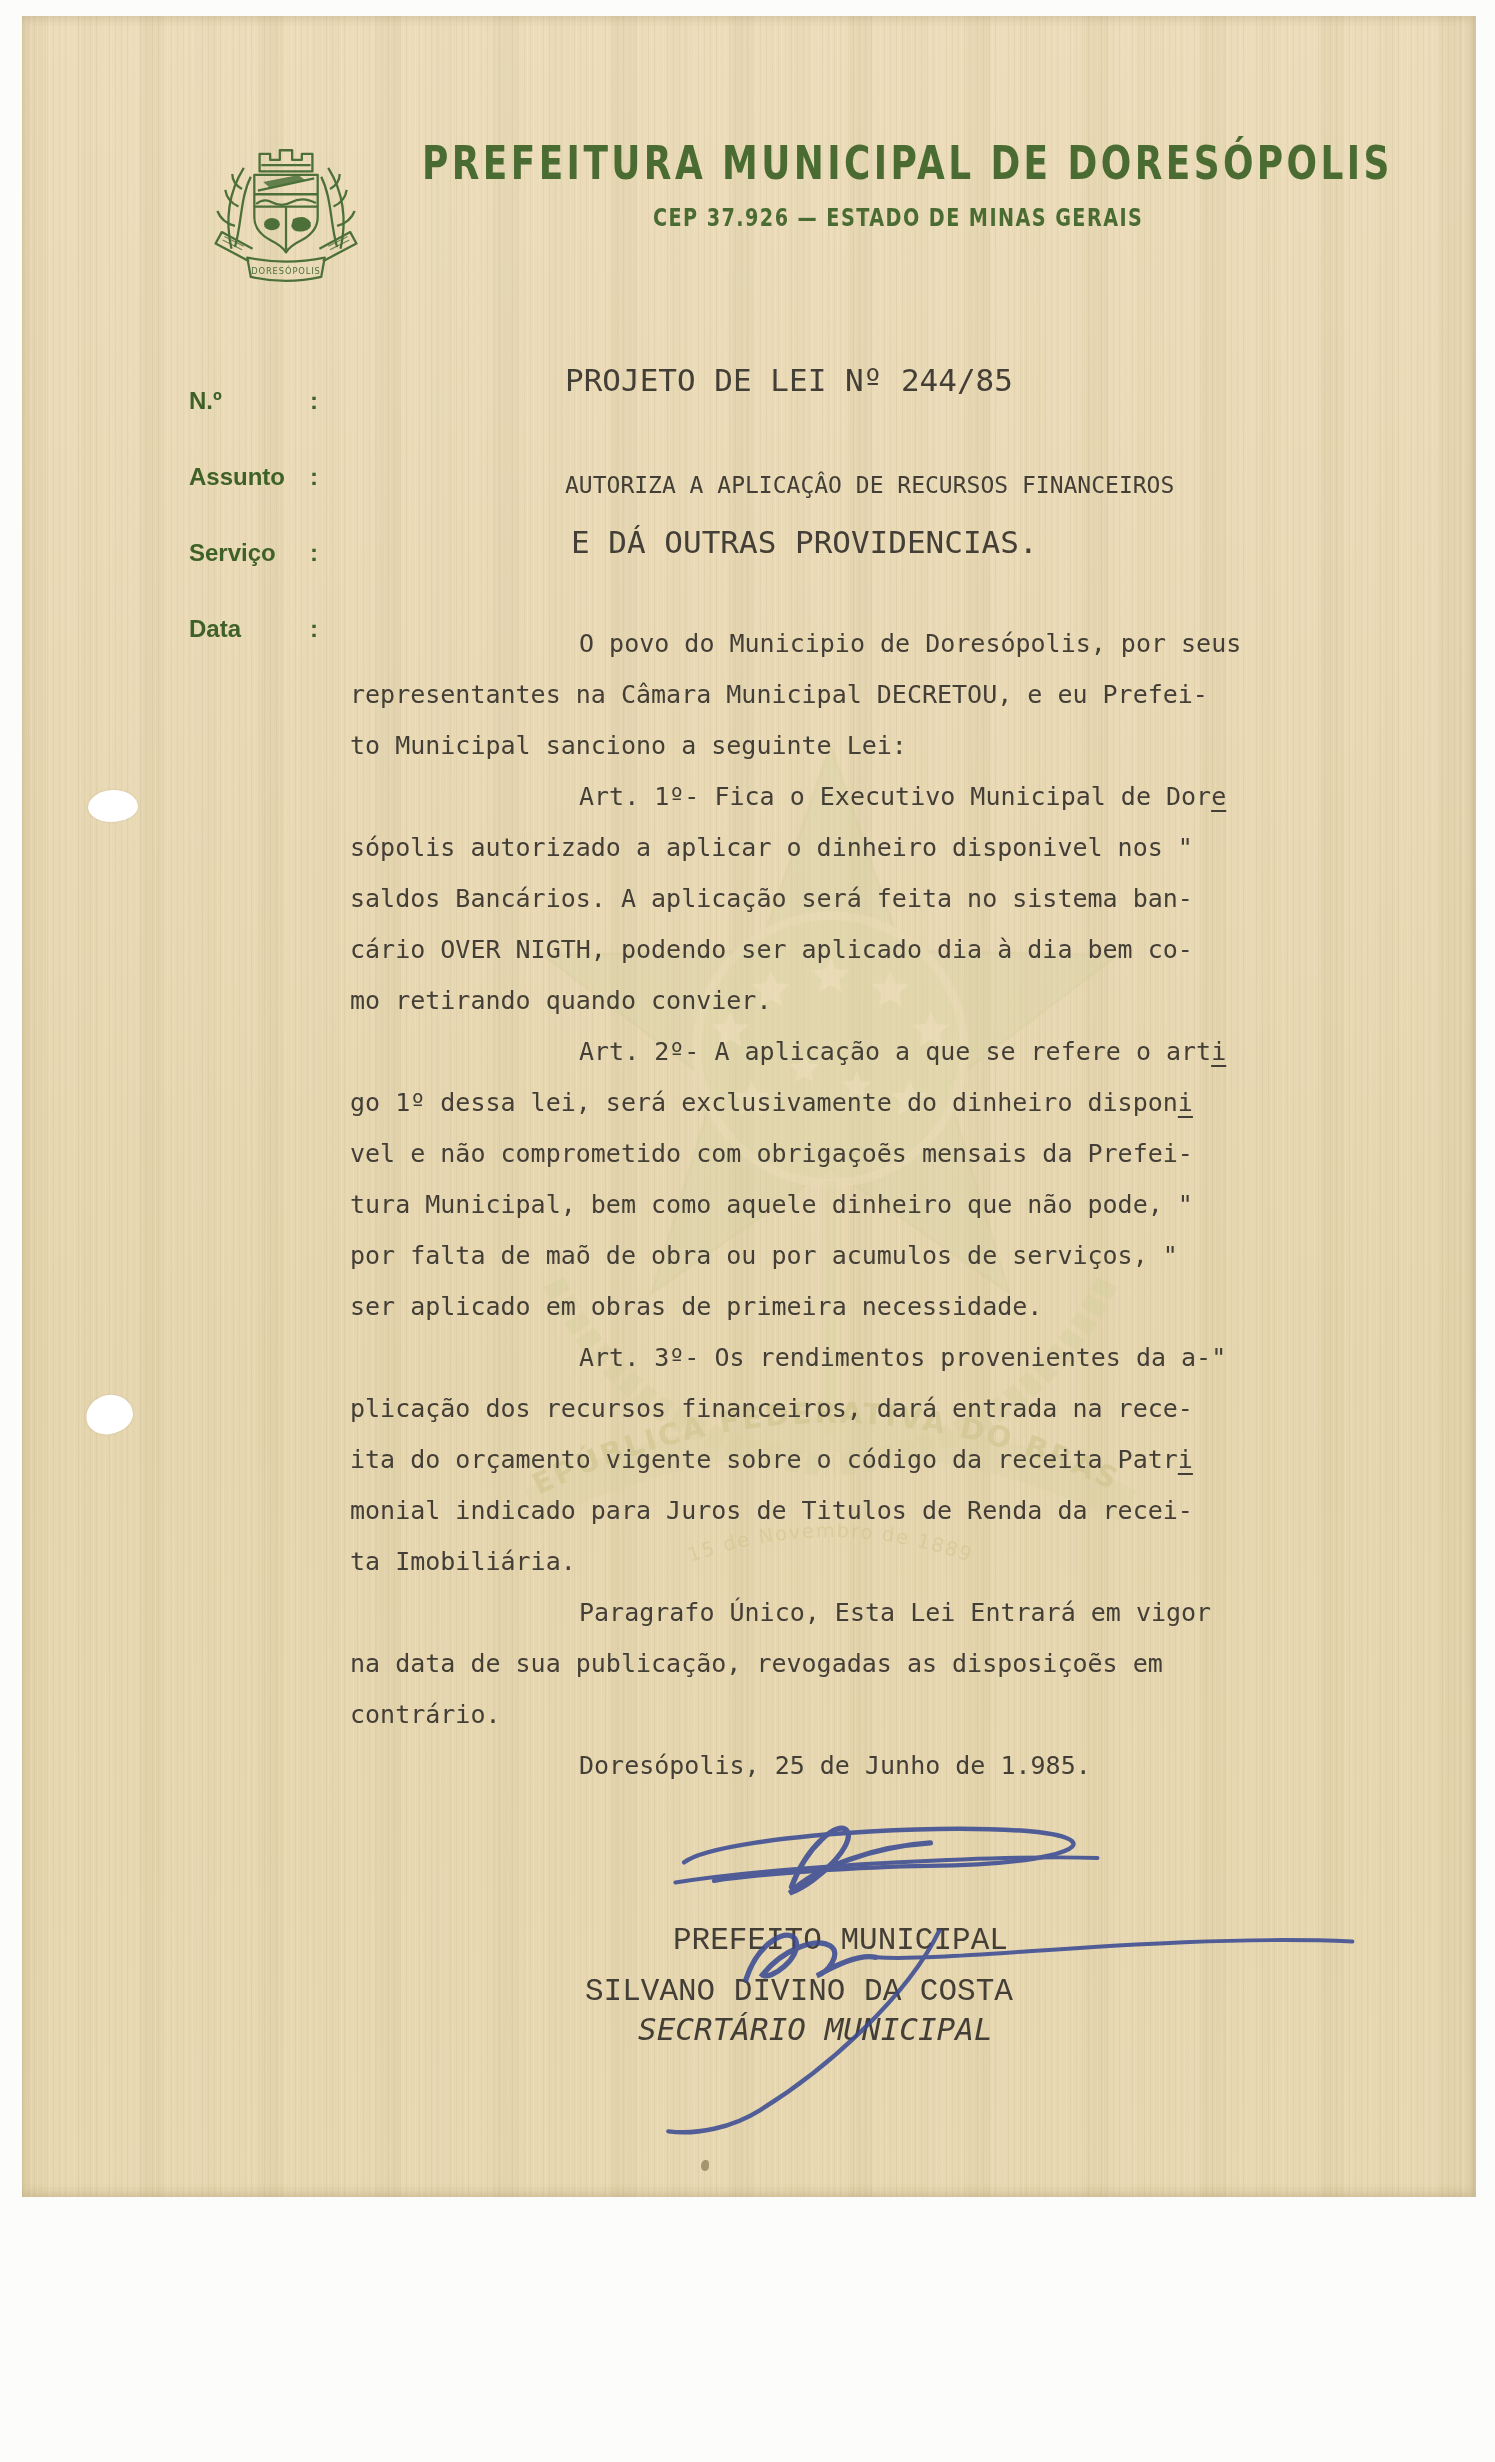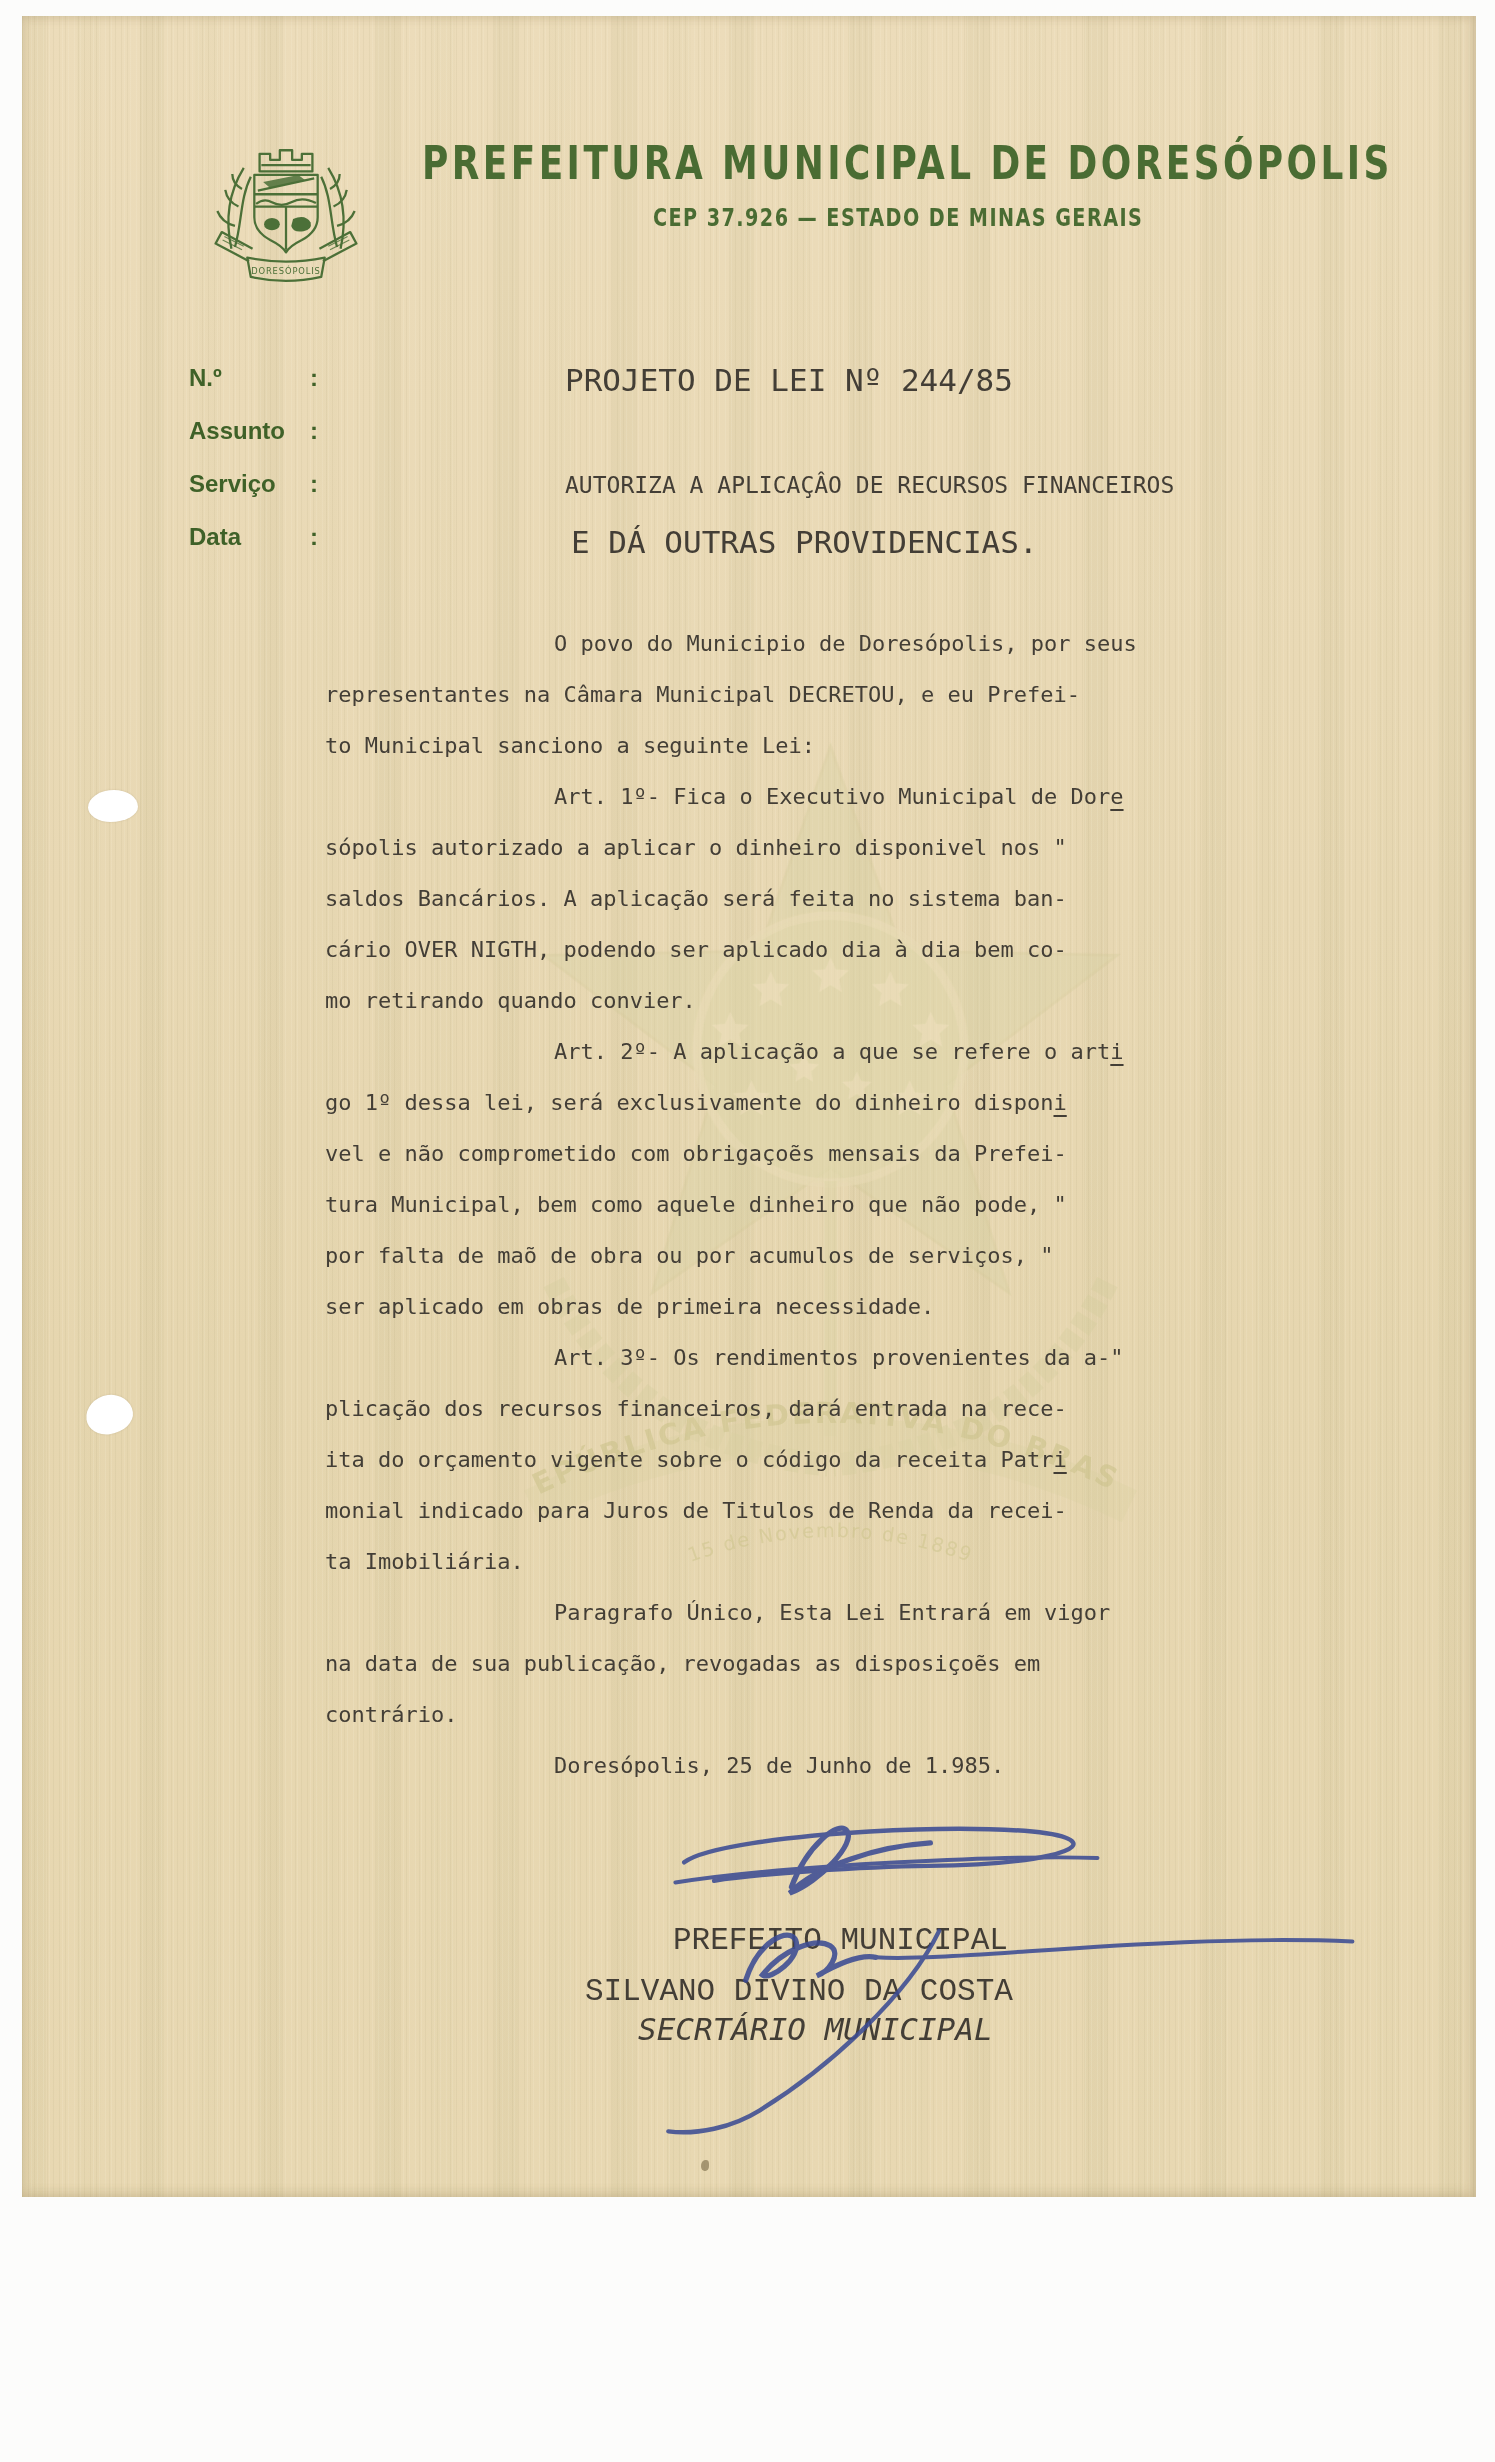--- a/index.html
+++ b/index.html
@@ -37,32 +37,32 @@
     transform:scaleX(0.80);transform-origin:left top;
   }
   .crest{position:absolute;left:176px;top:120px;width:176px;height:157px;}
 
   
   .form-labels{
     position:absolute;left:167px;top:348px;
     font-family:"Liberation Sans",sans-serif;font-weight:bold;
     font-size:24px;color:#3f6128;
   }
-  .form-row{height:53px;position:relative;}
+  .form-row{height:53px;position:relative;margin-top:23px;}
   .fc{position:absolute;left:121px;top:0;}
 
   
   .mono{
     font-family:"DejaVu Sans Mono","Liberation Mono",monospace;
     color:#433e36;white-space:pre;
   }
   .doc-title{position:absolute;left:543px;top:346px;font-size:31px;}
   .doc-sub1 {position:absolute;left:543px;top:456px;font-size:23px;}
   .doc-sub2 {position:absolute;left:543px;top:508px;font-size:31px;margin-left:6px;}
-  .body-lines{position:absolute;left:303px;top:602px;font-size:22px;line-height:51px;}
+  .body-lines{position:absolute;left:328px;top:602px;font-size:25px;line-height:51px;}
   .tline{height:51px;}
   .ind{padding-left:229px;}
   .ul{text-decoration:underline;text-decoration-thickness:2.2px;text-underline-offset:5.3px;}
 
   .sig-line{position:absolute;font-size:31px;}
   .sig1{left:524px;top:1856px;}
   .sig2{left:651px;top:1907px;font-family:Liberation Mono, monospace;}
   .sig3{left:563px;top:1958px;font-family:Liberation Mono, monospace;}
   .sig4{left:616px;top:1995px;font-style:italic;}
 

